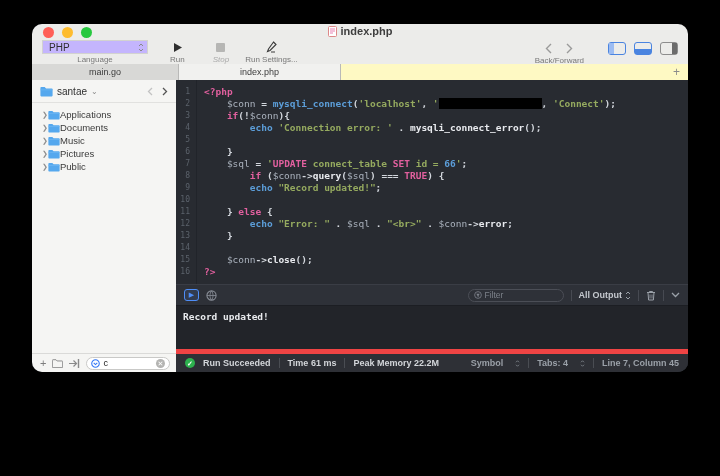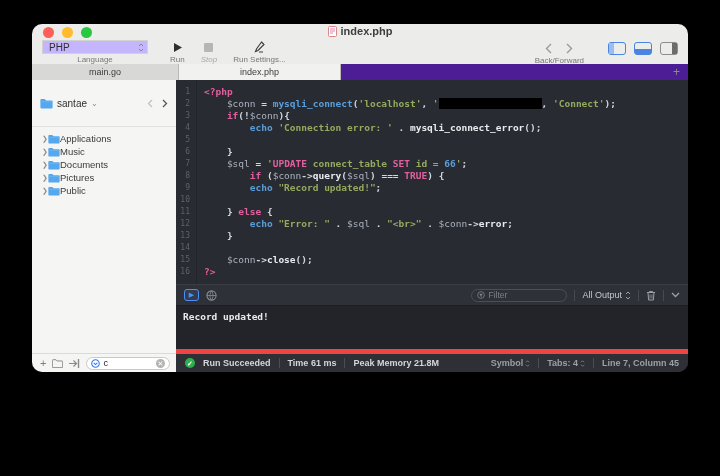--- a/index.html
+++ b/index.html
@@ -17,29 +17,29 @@
   .tgroup{display:flex;flex-direction:column;align-items:center;}
   .tlabel{font-size:8px;color:#777;margin-top:1px;white-space:nowrap;}
   .popup{width:106px;height:14px;background:#c4b5fd;border:1px solid #d2d2d0;border-radius:0;
     display:flex;align-items:center;font-size:10px;color:#2e2e2e;padding:0 3px 0 6px;box-sizing:border-box;}
   .popup .grow{flex:1;}
   .stepper{display:flex;flex-direction:column;gap:1px;align-items:center;}
   .iconbtn{height:14px;display:flex;align-items:center;justify-content:center;}
   .viewbox{width:18px;height:13px;border-radius:3px;box-sizing:border-box;position:relative;}
   .sep-sp{flex:1;}
   
-  .tabbar{height:16px;background:#4c1d95;display:flex;flex:none;align-items:stretch;font-size:9px;color:#3c3c3c;}
+  .tabbar{height:16px;background:#fef9c3;display:flex;flex:none;align-items:stretch;font-size:9px;color:#3c3c3c;}
   .tab{display:flex;align-items:center;justify-content:center;border-right:1px solid #b9b9b8;box-sizing:border-box;}
   .tab.inactive{width:147px;background:#d8d8d6;}
   .tab.active{width:162px;background:#f1f1ef;}
   .tab-add{margin-left:auto;color:#8b8b8b;font-size:12px;display:flex;align-items:center;padding:0 8px;}
   
   .main{flex:1;display:flex;min-height:0;}
   .sidebar{width:144px;background:#f5f5f3;flex:none;display:flex;flex-direction:column;font-size:9.5px;color:#3a3a3a;}
-  .sb-head{height:22px;display:flex;align-items:center;gap:4px;padding:12px 8px;border-bottom:1px solid #e1e1df;flex:none;}
+  .sb-head{height:22px;display:flex;align-items:center;gap:4px;padding:0 8px;border-bottom:1px solid #e1e1df;flex:none;}
   .sb-head .name{font-size:10px;color:#2f2f2f;}
   .sb-chev{color:#8b8b8b;font-size:8px;}
   .sb-nav{display:flex;gap:9px;margin-left:auto;}
   .sb-list{flex:1;padding-top:5px;overflow:hidden;}
   .sb-item{display:flex;align-items:center;height:13px;padding-left:10px;gap:0;}
   .sb-item .disc{color:#8f8f8f;font-size:7px;width:6px;}
   .sb-foot{height:18px;border-top:1px solid #dadad8;display:flex;align-items:center;gap:6px;padding:0 6px 0 8px;flex:none;color:#7d7d7d;}
   .searchbox{flex:1;height:13px;background:#fff;border:1px solid #c9c9c7;border-radius:7px;display:flex;align-items:center;
     gap:3px;padding:0 4px;font-size:9px;color:#222;box-sizing:border-box;}
   .clearbtn{margin-left:auto;width:9px;height:9px;border-radius:50%;background:#b4b4b2;color:#fff;font-size:7px;
@@ -61,28 +61,28 @@
   .seg-n{color:#5c9ed9;}
   .seg-r{background:#000;color:transparent;}
   
   .con-bar{height:20px;flex:none;background:#2e3138;border-top:1px solid #3a3d45;border-bottom:1px solid #1c1e23;
     display:flex;align-items:center;padding:0 8px;gap:7px;}
   .con-icon{width:15px;height:12px;border:1.5px solid #4f8ef7;border-radius:3px;display:flex;align-items:center;
     justify-content:center;color:#4f8ef7;font-size:7px;box-sizing:border-box;background:rgba(79,142,247,.12);}
   .filterbox{margin-left:auto;width:96px;height:13px;border:1px solid #4b4e56;border-radius:7px;display:flex;
     align-items:center;gap:3px;padding:0 5px;font-size:8.5px;color:#7d828b;box-sizing:border-box;}
   .con-sep{width:1px;height:11px;background:#474a52;}
-  .con-select{display:flex;align-items:center;gap:3px;font-size:9px;font-weight:normal;color:#c4c8ce;}
+  .con-select{display:flex;align-items:center;gap:3px;font-size:9px;font-weight:bold;color:#c4c8ce;}
   .con-out{flex:1;background:#222429;padding:5px 7px;font-family:"DejaVu Sans Mono",monospace;
     font-size:9.5px;font-weight:bold;color:#e9ebee;min-height:0;}
   
   .statusbar{height:18px;flex:none;background:#2e3036;border-top:5px solid #ef4444;display:flex;align-items:center;
     padding:0 9px;font-size:9px;font-weight:bold;color:#d3d6da;gap:8px;}
   .sb-sep{width:1px;height:10px;background:#4a4d53;}
-  .st-right{color:#9aa0a8;display:flex;align-items:center;gap:2px;}
+  .st-right{color:#9aa0a8;display:flex;align-items:center;gap:12px;}
   .chk{width:10px;height:10px;border-radius:50%;background:#2db14e;color:#fff;font-size:7px;display:flex;
     align-items:center;justify-content:center;line-height:1;}
   svg{display:block;}
 </style>
 </head>
 <body>
 
 <div class="window">
 
   <div class="titlebar">
@@ -119,21 +119,21 @@
       <span class="tlabel">Language</span>
     </div>
     <div class="tgroup" style="margin-left:22px;margin-top:2px;">
       <div class="iconbtn">
         <svg width="11" height="11" viewBox="0 0 11 11">
             <path d="M2 1 L10 5.5 L2 10 Z" fill="#2f2f2f"></path>
           </svg>
       </div>
       <span class="tlabel">Run</span>
     </div>
-    <div class="tgroup" style="margin-left:16px;margin-top:2px;font-style:italic;">
+    <div class="tgroup" style="margin-left:28px;margin-top:2px;font-style:italic;">
       <div class="iconbtn">
         <svg width="9" height="9" viewBox="0 0 9 9">
             <rect width="9" height="9" rx="1" fill="#b6b6b4"></rect>
           </svg>
       </div>
       <span class="tlabel" style="color:#ababab">Stop</span>
     </div>
     <div class="tgroup" style="margin-left:16px;margin-top:2px;">
       <div class="iconbtn">
         <svg width="11" height="12" viewBox="0 0 11 12">
@@ -218,29 +218,29 @@
               <path d="M0.5 4h15v1h-15z" fill="#6db6f2"></path>
             </svg>
             <span>Applications</span>
           </div>
           <div class="sb-item">
             <span class="disc">❯</span>
             <svg width="12" height="10" viewBox="0 0 16 13">
               <path d="M0.5 2a1 1 0 0 1 1-1h4.3l1.6 1.8h7.1a1 1 0 0 1 1 1v7.7a1 1 0 0 1-1 1h-13a1 1 0 0 1-1-1z" fill="#55a8ee"></path>
               <path d="M0.5 4h15v1h-15z" fill="#6db6f2"></path>
             </svg>
+            <span>Documents</span>
+          </div>
+          <div class="sb-item">
+            <span class="disc">❯</span>
+            <svg width="12" height="10" viewBox="0 0 16 13">
+              <path d="M0.5 2a1 1 0 0 1 1-1h4.3l1.6 1.8h7.1a1 1 0 0 1 1 1v7.7a1 1 0 0 1-1 1h-13a1 1 0 0 1-1-1z" fill="#55a8ee"></path>
+              <path d="M0.5 4h15v1h-15z" fill="#6db6f2"></path>
+            </svg>
             <span>Music</span>
-          </div>
-          <div class="sb-item">
-            <span class="disc">❯</span>
-            <svg width="12" height="10" viewBox="0 0 16 13">
-              <path d="M0.5 2a1 1 0 0 1 1-1h4.3l1.6 1.8h7.1a1 1 0 0 1 1 1v7.7a1 1 0 0 1-1 1h-13a1 1 0 0 1-1-1z" fill="#55a8ee"></path>
-              <path d="M0.5 4h15v1h-15z" fill="#6db6f2"></path>
-            </svg>
-            <span>Documents</span>
           </div>
           <div class="sb-item">
             <span class="disc">❯</span>
             <svg width="12" height="10" viewBox="0 0 16 13">
               <path d="M0.5 2a1 1 0 0 1 1-1h4.3l1.6 1.8h7.1a1 1 0 0 1 1 1v7.7a1 1 0 0 1-1 1h-13a1 1 0 0 1-1-1z" fill="#55a8ee"></path>
               <path d="M0.5 4h15v1h-15z" fill="#6db6f2"></path>
             </svg>
             <span>Pictures</span>
           </div>
           <div class="sb-item">
@@ -348,21 +348,21 @@
       <div class="con-out">
         <span>Record updated!</span>
       </div>
 
       <div class="statusbar">
         <span class="chk">✓</span>
         <span>Run Succeeded</span>
         <span class="sb-sep"></span>
         <span>Time 61 ms</span>
         <span class="sb-sep"></span>
-        <span>Peak Memory 21.8M</span>
+        <span>Peak Memory 22.2M</span>
         <span class="sep-sp"></span>
         <span class="st-right">
           <span>Symbol</span>
           <span class="stepper">
             <svg width="5" height="3" viewBox="0 0 6 4">
                 <path d="M1 3 L3 1 L5 3" stroke="#8e949c" fill="none"></path>
               </svg>
             <svg width="5" height="3" viewBox="0 0 6 4">
                 <path d="M1 1 L3 3 L5 1" stroke="#8e949c" fill="none"></path>
               </svg>

